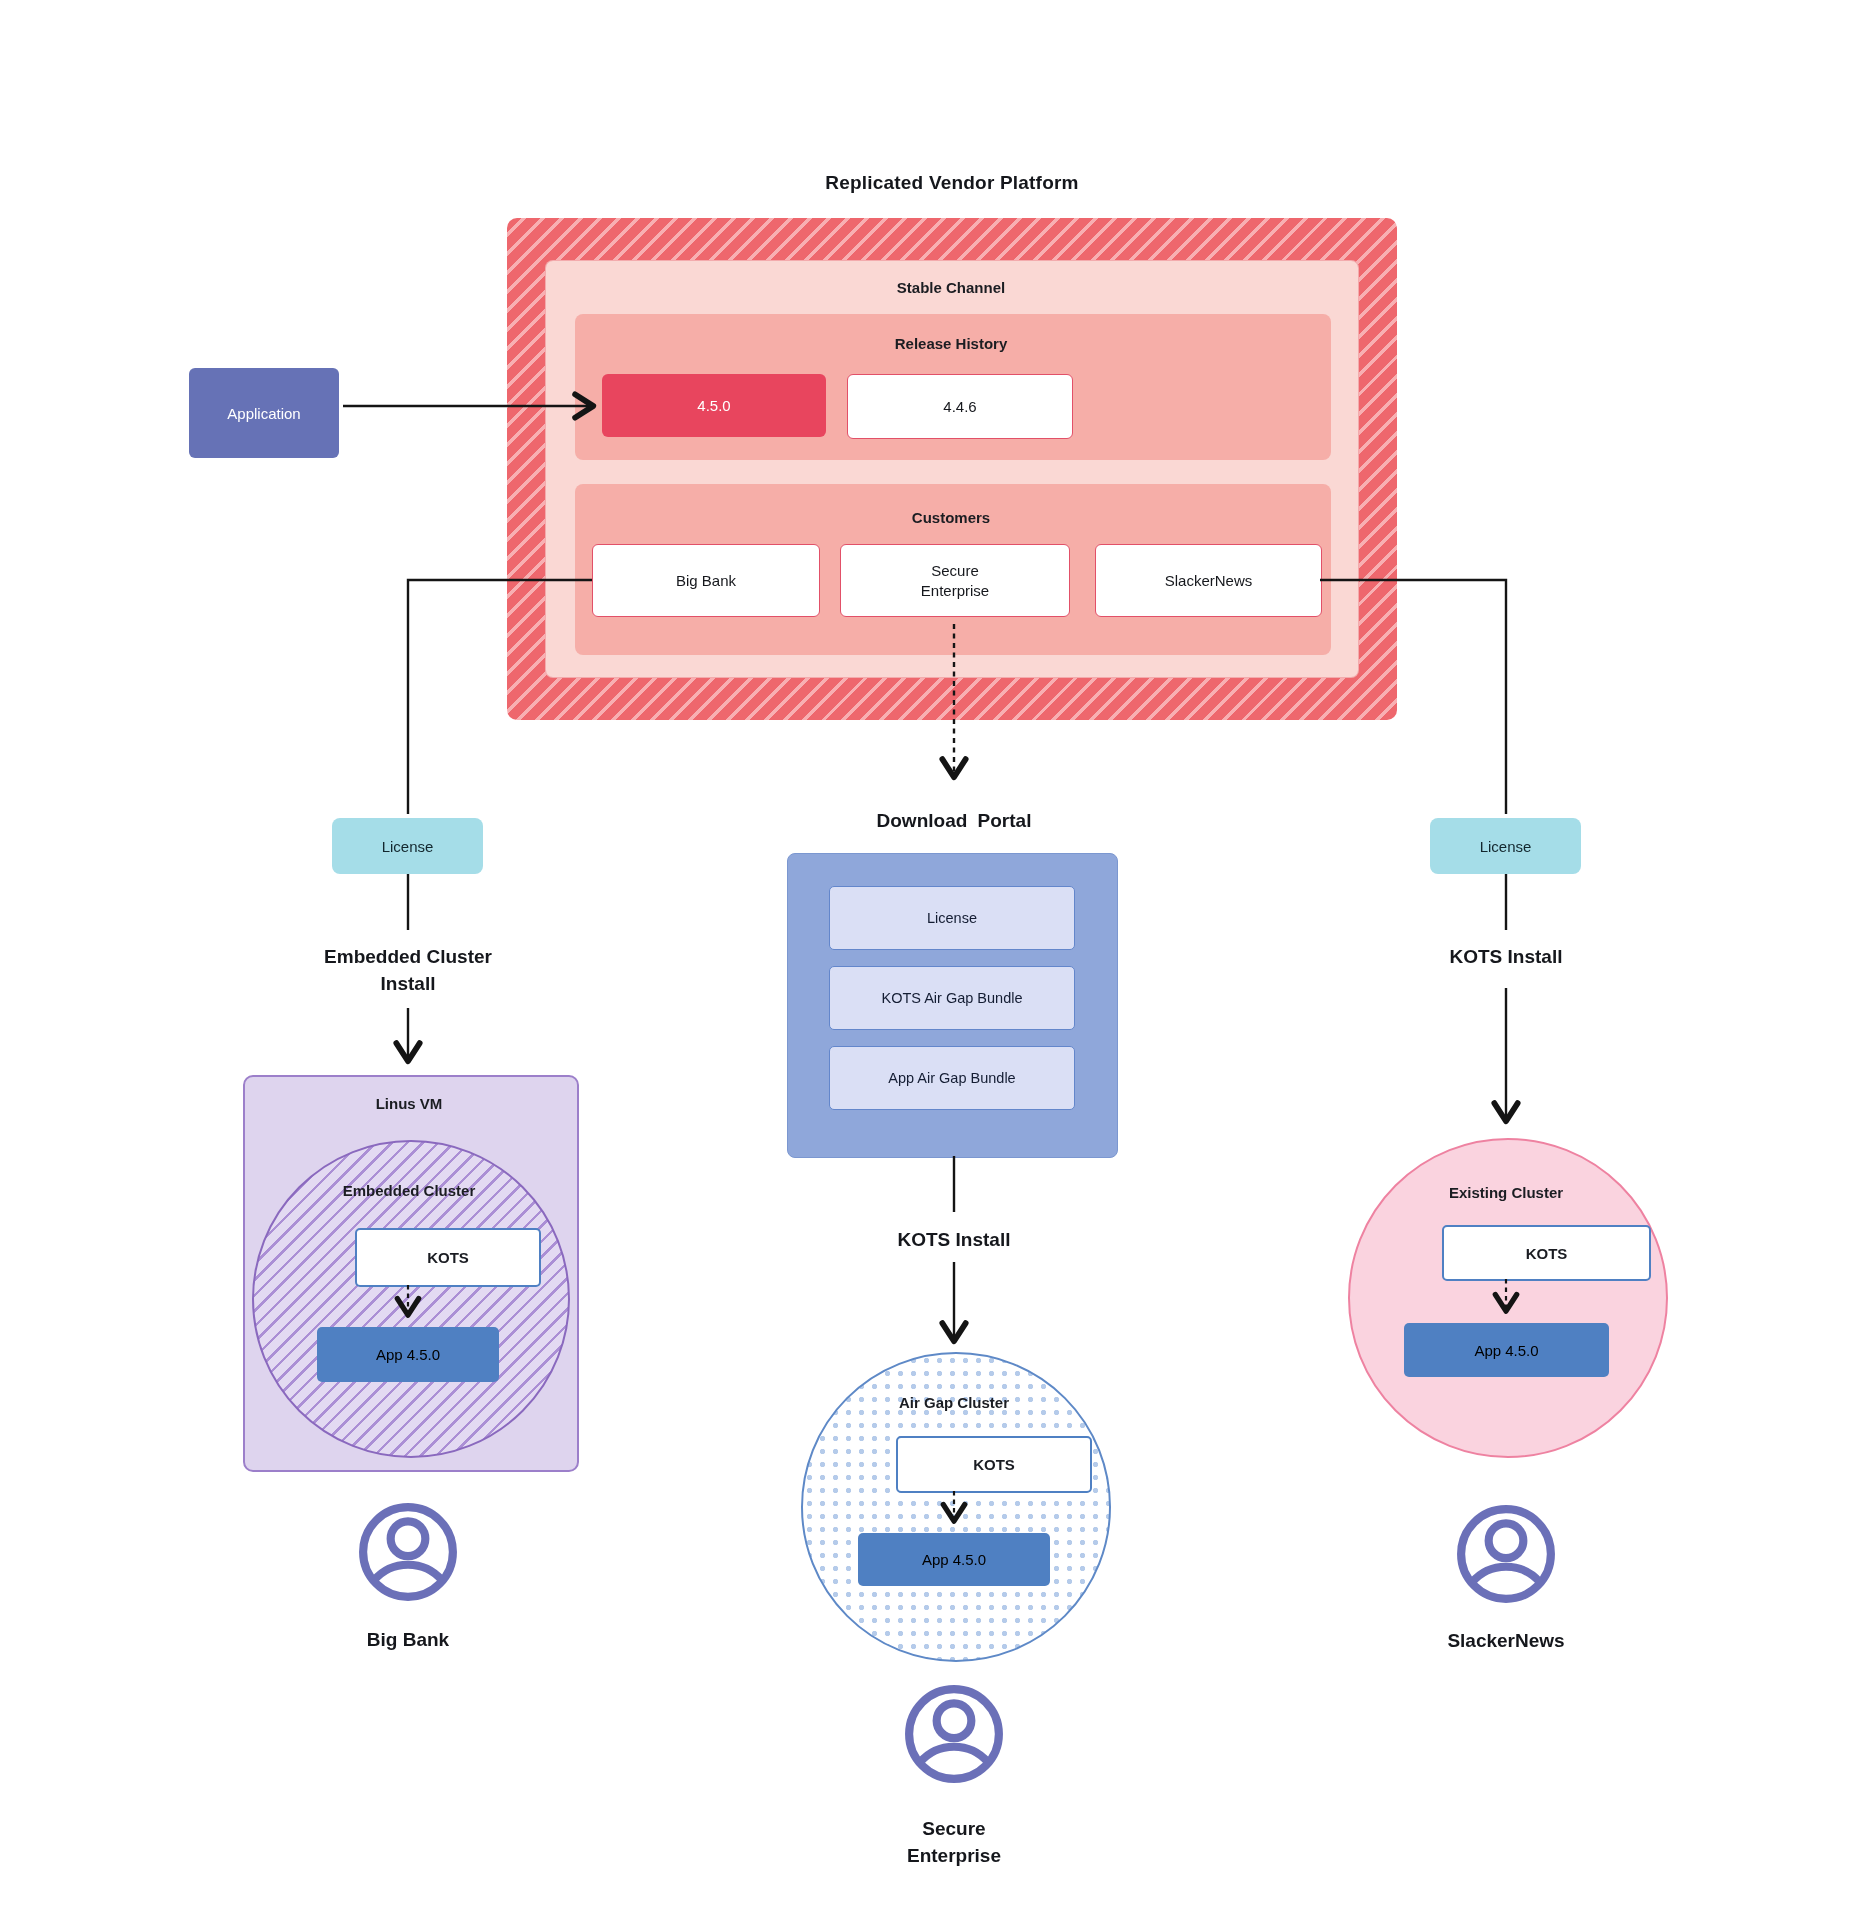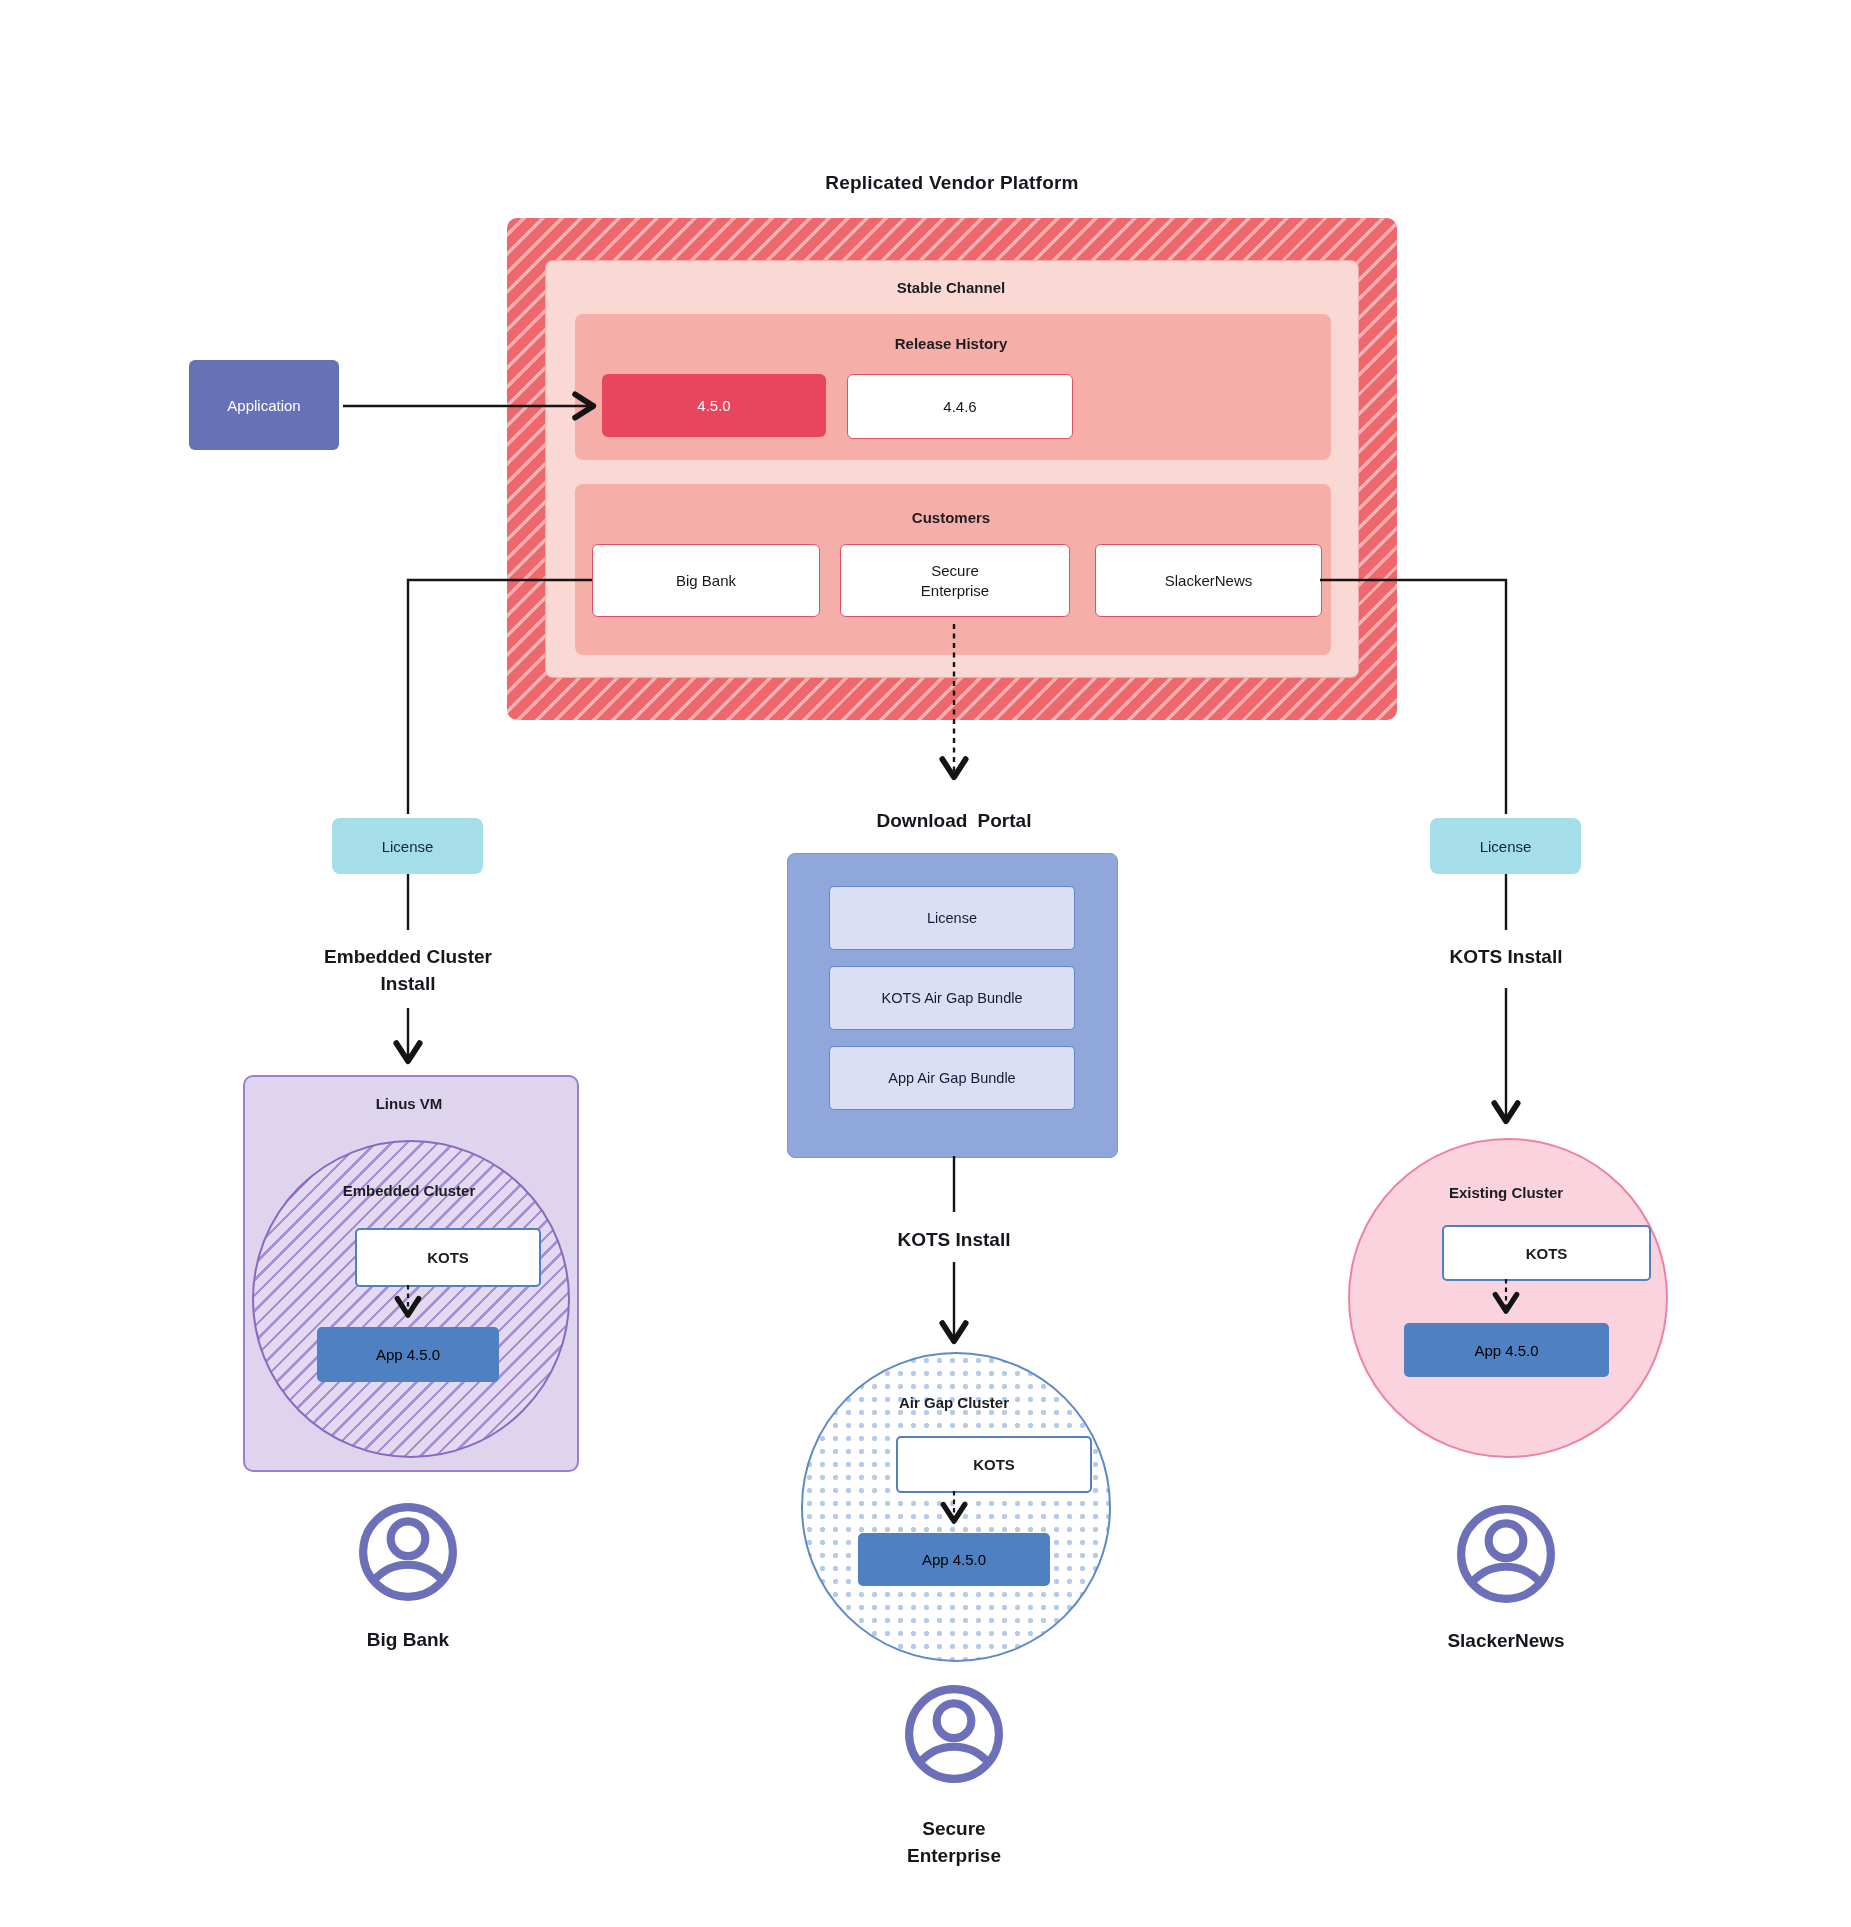--- a/index.html
+++ b/index.html
@@ -63,21 +63,21 @@
   <div class="abs wb flexc" style="left:847px;top:374px;width:224px;height:63px;">4.4.6</div>
 
   <div class="abs pinkpanel" style="left:575px;top:484px;width:756px;height:171px;"></div>
   <div class="abs sec-label flexc" style="left:751px;top:506px;width:400px;height:22px;">Customers</div>
   <div class="abs wb flexc" style="left:592px;top:544px;width:226px;height:71px;">Big Bank</div>
   <div class="abs wb flexc" style="left:840px;top:544px;width:228px;height:71px;">
        <span style="max-width:100px;display:inline-block;">Secure Enterprise</span>
     </div>
   <div class="abs wb flexc" style="left:1095px;top:544px;width:225px;height:71px;">SlackerNews</div>
 
-  <div class="abs appbox flexc" style="left:189px;top:360px;width:150px;height:90px;">Application</div>
+  <div class="abs appbox flexc" style="left:189px;top:368px;width:150px;height:90px;">Application</div>
 
   <div class="abs license flexc" style="left:332px;top:818px;width:151px;height:56px;">License</div>
   <div class="abs big-label flexc" style="left:298px;top:942px;width:220px;height:58px;">Embedded Cluster Install</div>
 
   <div class="abs vm" style="left:243px;top:1075px;width:332px;height:393px;"></div>
   <div class="abs sec-label flexc" style="left:259px;top:1092px;width:300px;height:22px;">Linus VM</div>
   <div class="abs circle circ-purple" style="left:252px;top:1140px;width:314px;height:314px;"></div>
   <div class="abs sec-label flexc" style="left:259px;top:1179px;width:300px;height:22px;text-align:right;">Embedded Cluster</div>
   <div class="abs kots flexc" style="left:317px;top:1228px;width:182px;height:55px;">KOTS</div>
   <div class="abs appblue flexc" style="left:317px;top:1327px;width:182px;height:55px;">App 4.5.0</div>

